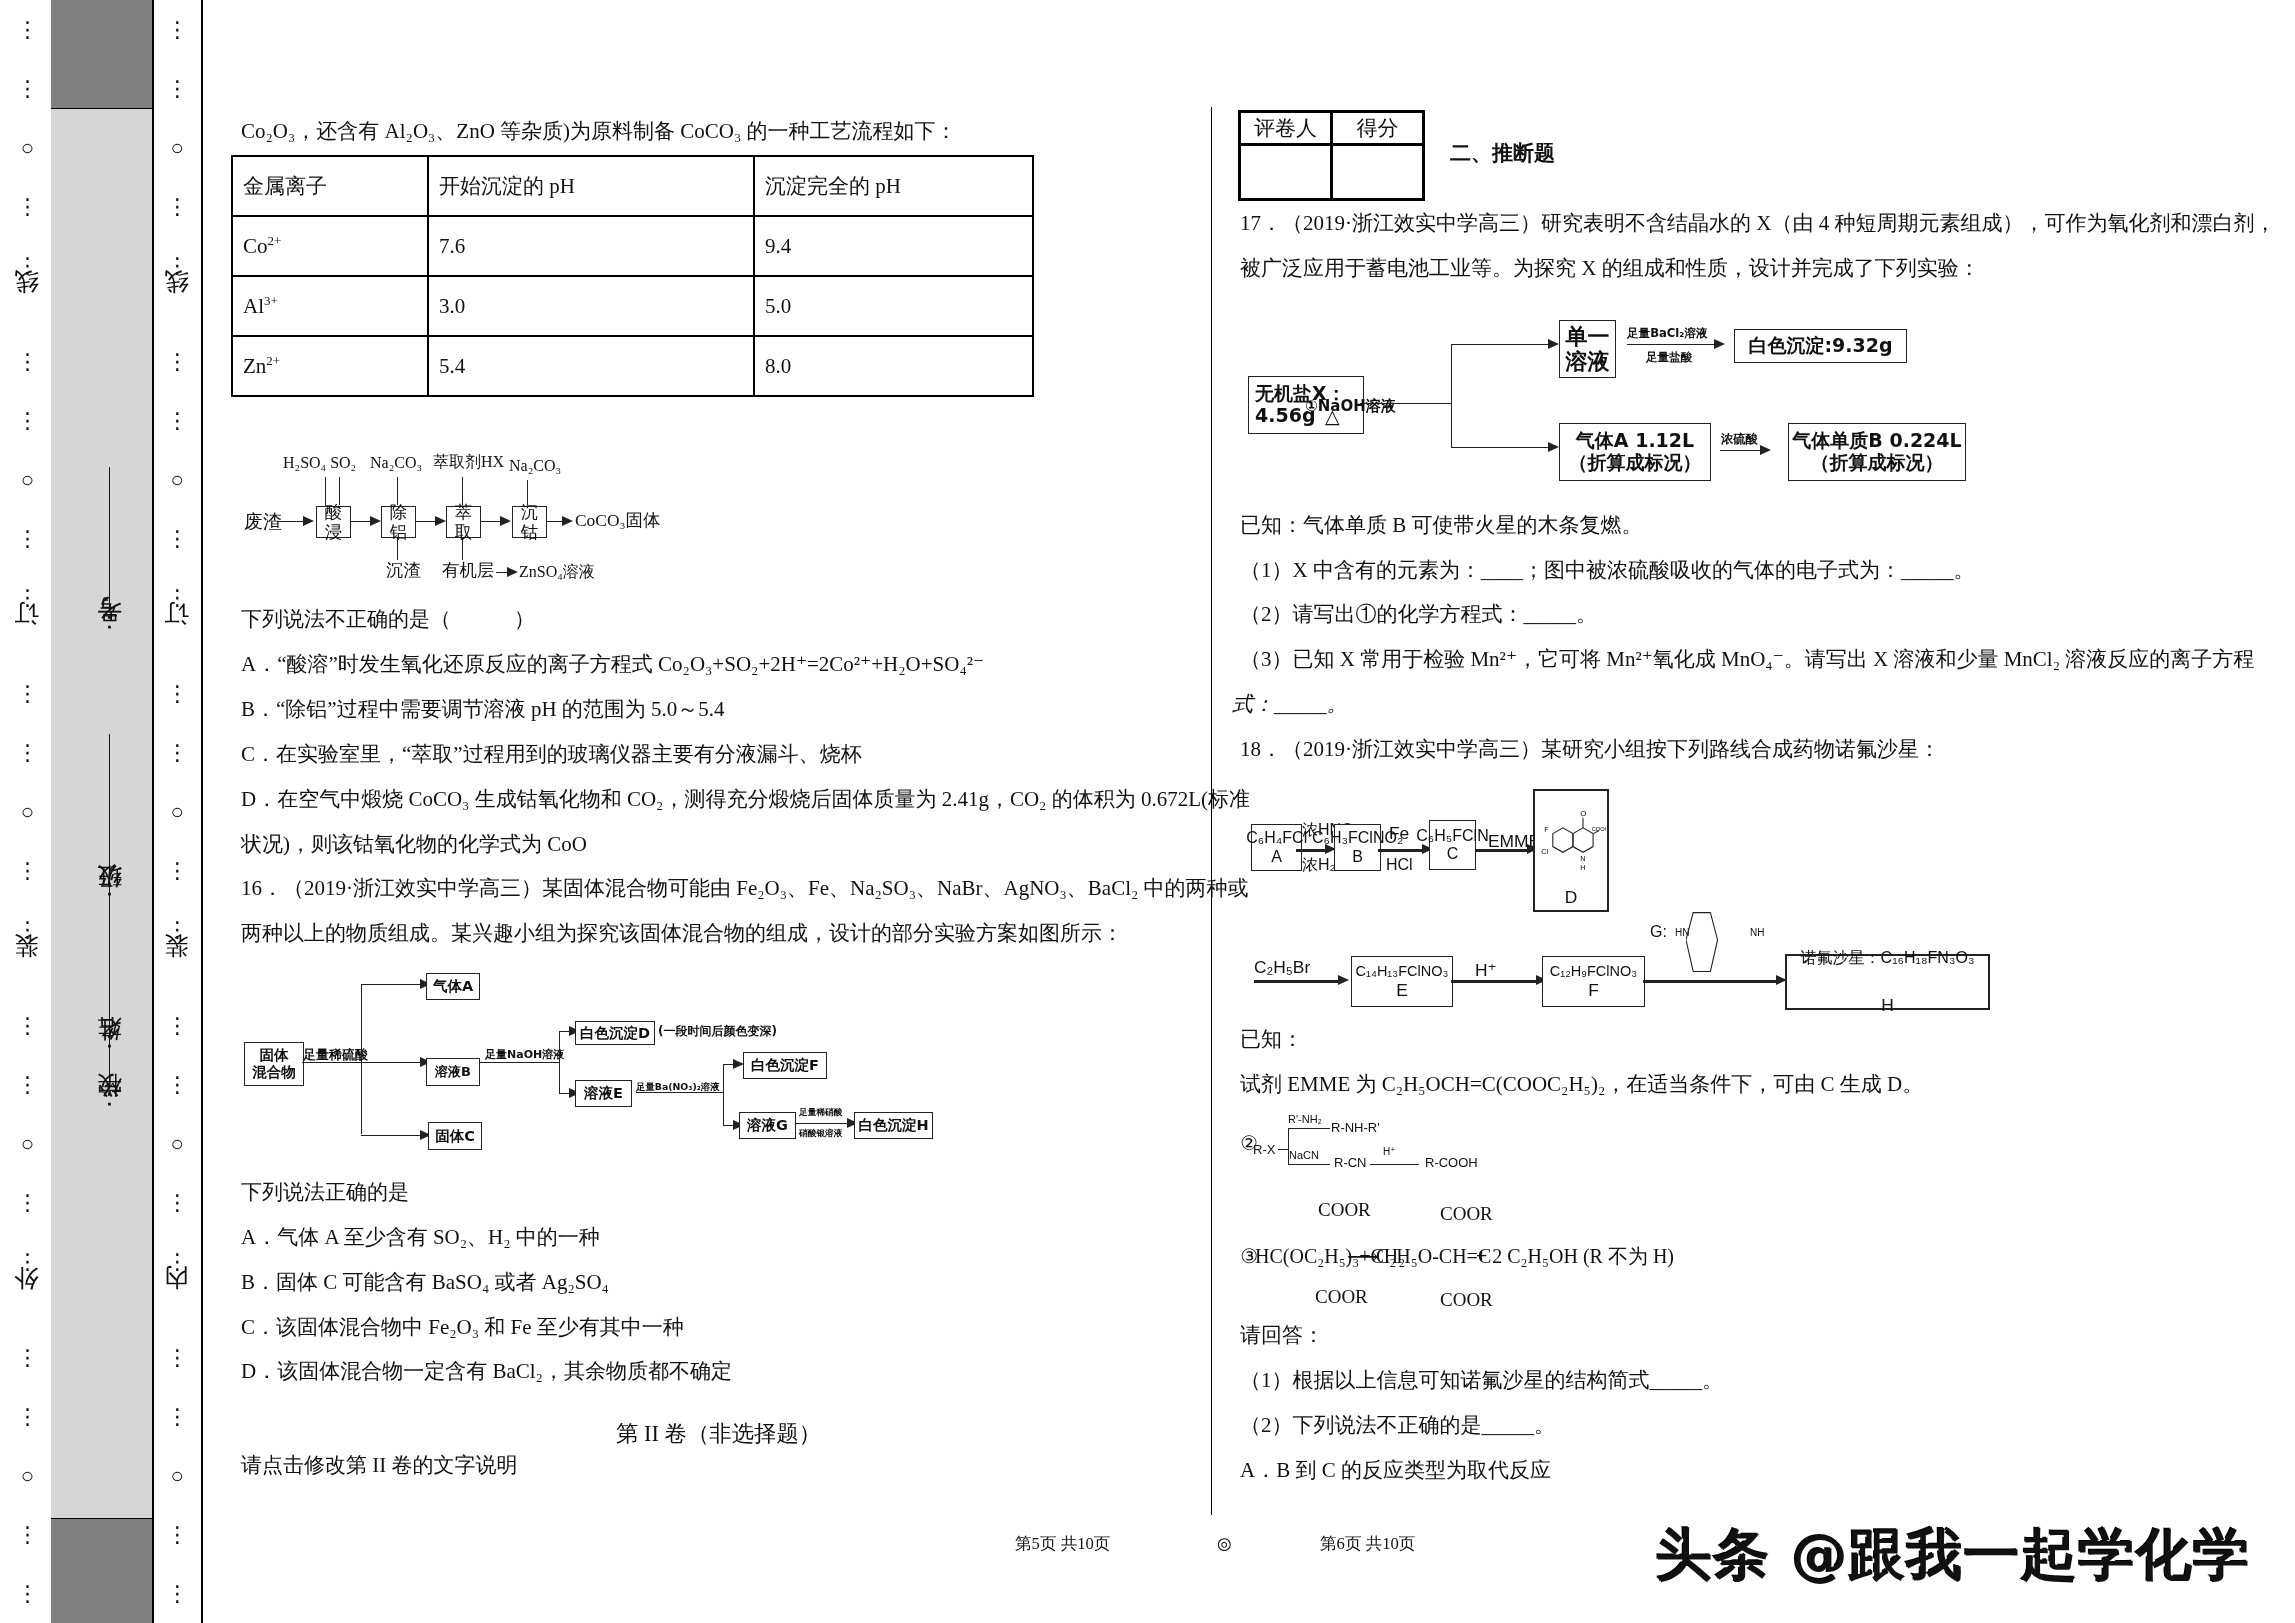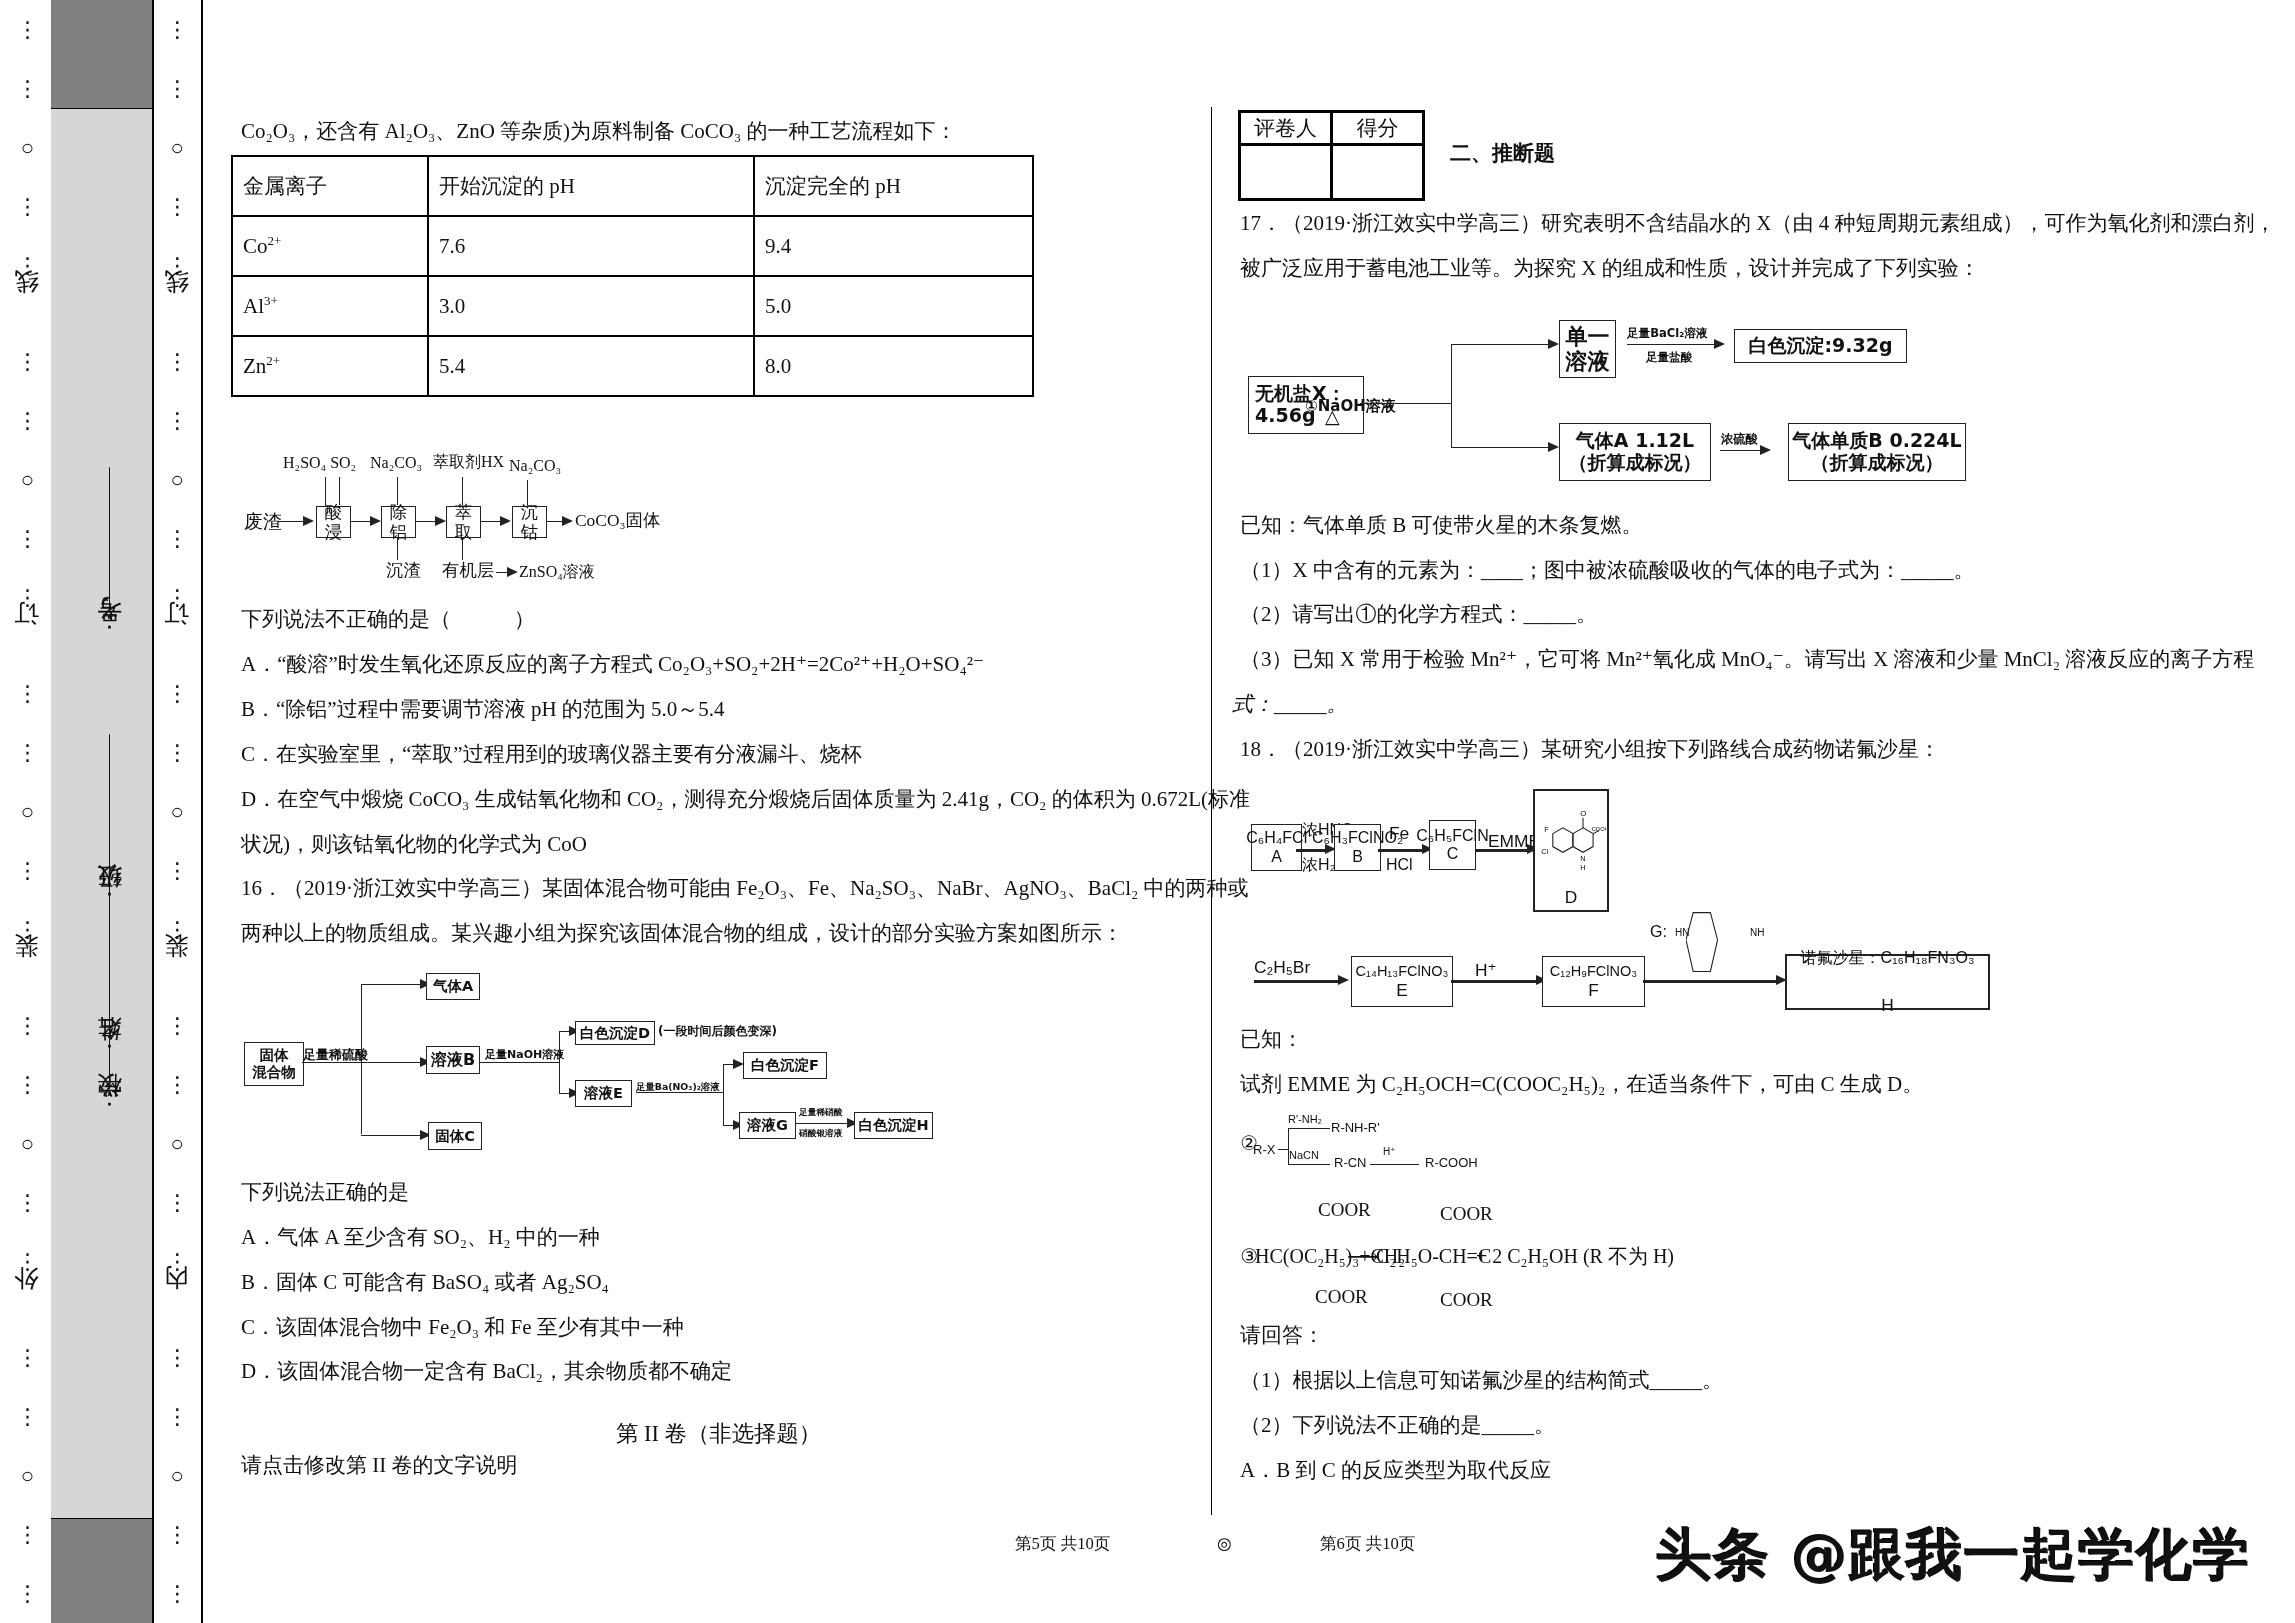--- a/index.html
+++ b/index.html
@@ -207,21 +207,21 @@
   <div class="abs bold small" style="left:72px;top:92px;">足量稀硫酸</div>
   <div class="hl" style="left:71px;top:108px;width:59px;"></div>
   <div class="vl" style="left:130px;top:30px;height:150px;"></div>
   <div class="hl" style="left:130px;top:30px;width:61px;"></div>
     <div class="arrowhead" style="left:189px;top:25px;"></div>
   <div class="hl" style="left:130px;top:108px;width:61px;"></div>
     <div class="arrowhead" style="left:189px;top:103px;"></div>
   <div class="hl" style="left:130px;top:181px;width:61px;"></div>
     <div class="arrowhead" style="left:189px;top:176px;"></div>
   <div class="box bold" style="left:195px;top:19px;width:52px;height:24.6px;font-size:14.5px;">气体A</div>
-  <div class="box bold" style="left:195px;top:92px;width:52px;height:26px;font-size:16px;">溶液B</div>
+  <div class="box bold" style="left:195px;top:104px;width:52px;height:26px;font-size:13px;">溶液B</div>
   <div class="box bold" style="left:197px;top:168px;width:52px;height:26px;font-size:14.5px;">固体C</div>
   <div class="abs bold" style="left:254px;top:93px;font-size:11px;">足量NaOH溶液</div>
   <div class="hl" style="left:249px;top:108px;width:80px;"></div>
   <div class="vl" style="left:328px;top:77px;height:62px;"></div>
   <div class="hl" style="left:328px;top:77px;width:14.5px;"></div>
     <div class="arrowhead" style="left:338px;top:72px;"></div>
   <div class="hl" style="left:328px;top:139px;width:14.5px;"></div>
     <div class="arrowhead" style="left:338px;top:134px;"></div>
   <div class="box bold" style="left:344px;top:67px;width:78px;height:22px;font-size:14.5px;">白色沉淀D</div>
   <div class="abs bold" style="left:427px;top:69px;font-size:12px;">(一段时间后颜色变深)</div>

